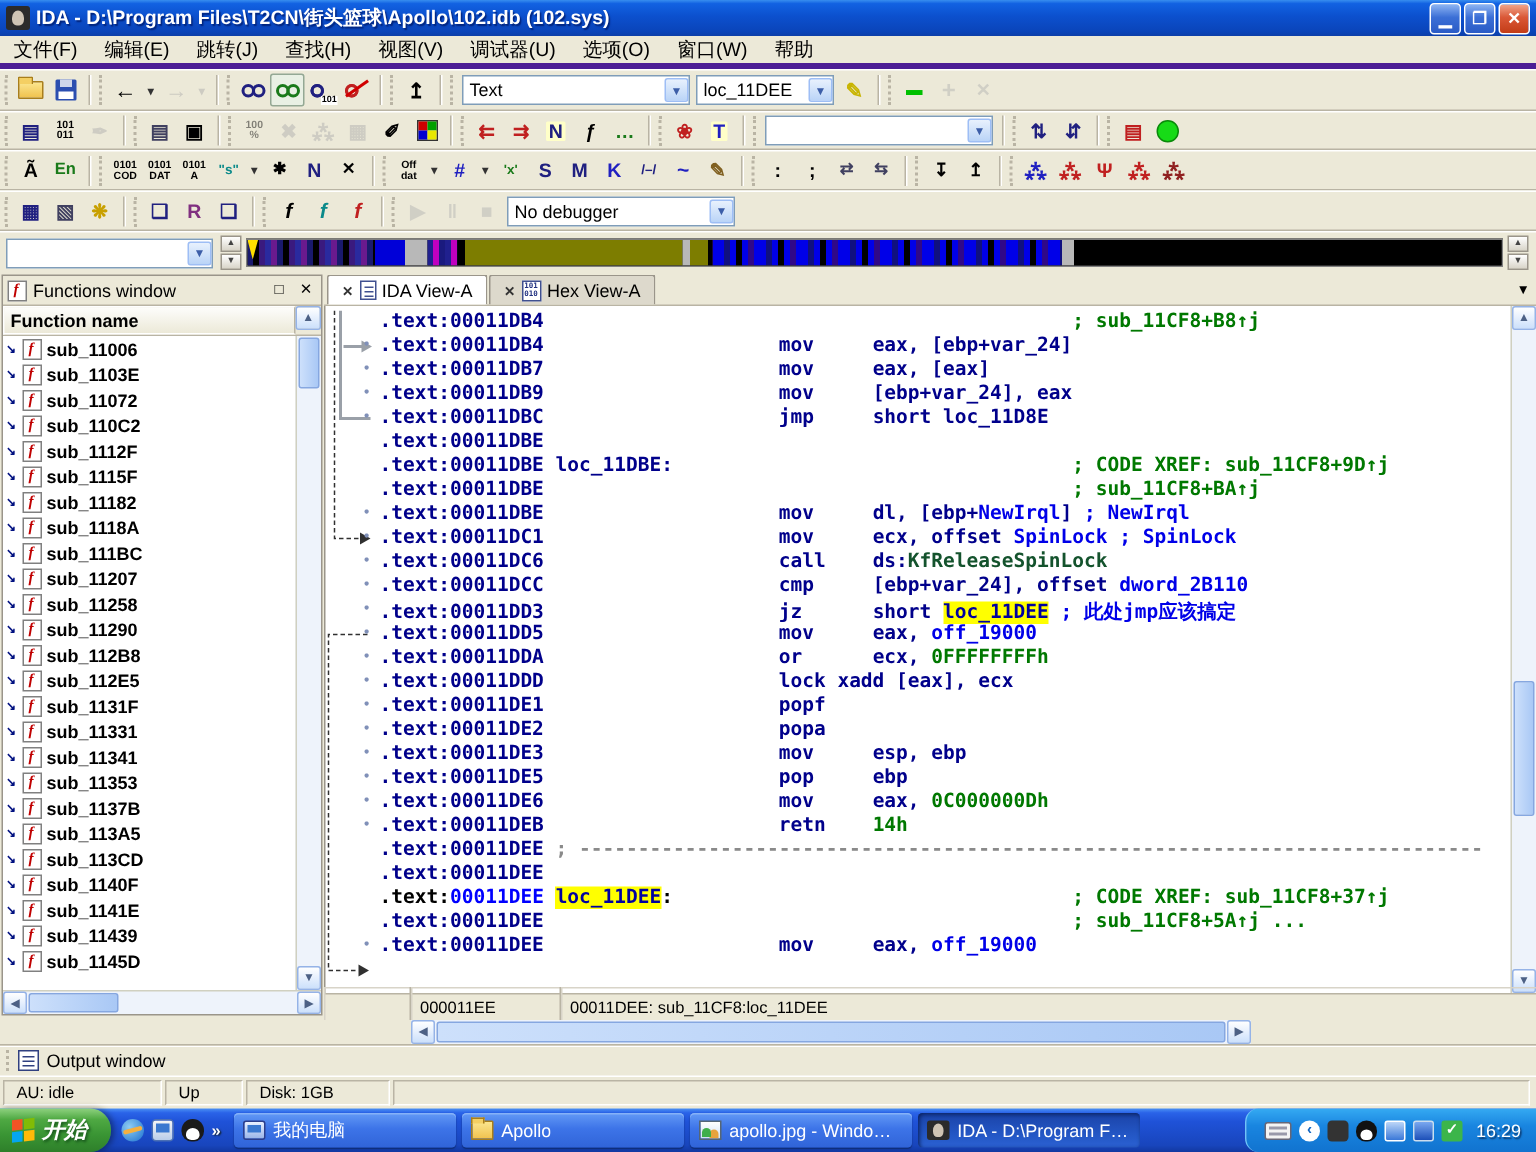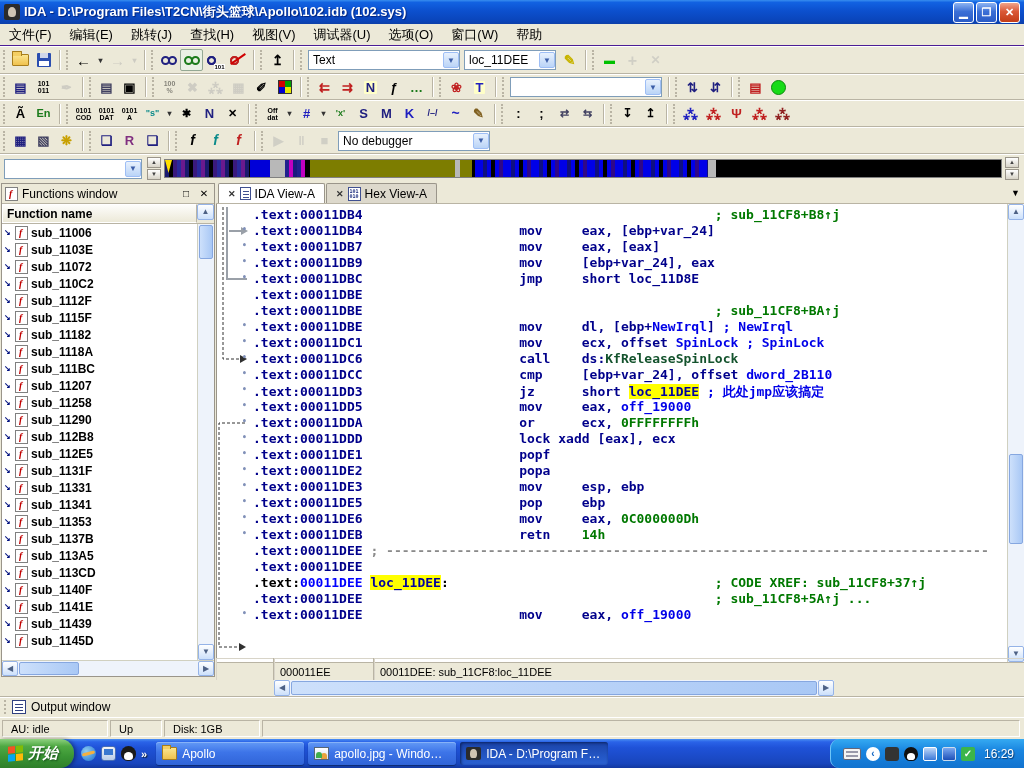--- a/index.html
+++ b/index.html
@@ -11,21 +11,21 @@
     background:linear-gradient(180deg,#388EEF 0%,#1262E2 10%,#0C50CE 45%,#0A44B9 88%,#0D3FA8 100%);}
   .appicon{width:16px;height:16px;background:#2b2b2b;border-radius:2px;margin-right:4px;position:relative;flex:none;}
   .appicon::after{content:"";position:absolute;left:4px;top:3px;width:8px;height:10px;background:#cfc4b4;border-radius:50% 50% 40% 40%;}
   .titletext{color:#fff;font-weight:bold;font-size:13px;text-shadow:1px 1px 1px #00227a;white-space:nowrap;overflow:hidden;flex:1;}
   .winbtns{display:flex;gap:2px;}
   .wbtn{width:21px;height:21px;border:1px solid #fff;border-radius:3px;color:#fff;font-size:11px;font-weight:bold;
     display:flex;align-items:center;justify-content:center;background:linear-gradient(180deg,#8DB4F2,#3B6FD6 45%,#2A5BC6);}
   .wbtn.close{background:linear-gradient(180deg,#F1A58A,#DA5837 45%,#C33C17);}
 
   
-  .menubar{height:22px;display:flex;align-items:center;background:#ECE9D8;border-bottom:1px solid #4c1d95;font-size:13px;color:#000;}
+  .menubar{height:22px;display:flex;align-items:center;background:#ECE9D8;border-bottom:4px solid #4c1d95;font-size:13px;color:#000;}
   .menubar .mi{padding:2px 9px;white-space:nowrap;}
 
   
   .tbrow{display:flex;align-items:center;background:#ECE9D8;border-top:1px solid #FFFFFF;border-bottom:1px solid #B9B4A4;padding:0 2px;}
   #tb1{height:28px;} #tb2{height:26px;} #tb3{height:27px;} #tb4{height:27px;}
   .tsep{width:2px;height:20px;border-left:1px solid #B9B4A4;border-right:1px solid #fff;margin:0 4px;flex:none;}
   .tgrip{width:3px;height:20px;border-left:2px dotted #b9b4a4;margin:0 3px 0 1px;flex:none;}
   .tbtn{min-width:23px;height:22px;display:flex;align-items:center;justify-content:center;font-weight:bold;flex:none;position:relative;}
   .tbtn.pressed{background:#E9F0E4;border:1px solid #94A894;border-radius:2px;}
   .tbtn .chip{padding:0 2px;border-radius:1px;line-height:13px;}
@@ -742,20 +742,21 @@
           <polyline points="28,216 2,216 2,440 22,440" fill="none" stroke="#303030" stroke-width="1" stroke-dasharray="3,2"></polyline>
           <polygon points="29,440 22,436 22,444" fill="#303030"></polygon>
         </svg>
         <div id="dlines">
             <div class="dline"><span class="sg-n">.text:00011DB4</span><span class="sg-n">                                             </span><span class="sg-g">; sub_11CF8+B8↑j</span></div>
             <div class="dline"><span class="dot">•</span><span class="sg-n">.text:00011DB4</span><span class="sg-n">                    </span><span class="sg-n">mov     </span><span class="sg-n">eax, [ebp+var_24]</span></div>
             <div class="dline"><span class="dot">•</span><span class="sg-n">.text:00011DB7</span><span class="sg-n">                    </span><span class="sg-n">mov     </span><span class="sg-n">eax, [eax]</span></div>
             <div class="dline"><span class="dot">•</span><span class="sg-n">.text:00011DB9</span><span class="sg-n">                    </span><span class="sg-n">mov     </span><span class="sg-n">[ebp+var_24], eax</span></div>
             <div class="dline"><span class="dot">•</span><span class="sg-n">.text:00011DBC</span><span class="sg-n">                    </span><span class="sg-n">jmp     </span><span class="sg-n">short loc_11D8E</span></div>
             <div class="dline"><span class="sg-n">.text:00011DBE</span></div>
+            <div class="dline"><span class="sg-n">.text:00011DBE</span><span class="sg-k"> </span><span class="sg-n">loc_11DBE:</span><span class="sg-n">                                  </span><span class="sg-g">; CODE XREF: sub_11CF8+9D↑j</span></div>
             <div class="dline"><span class="sg-n">.text:00011DBE</span><span class="sg-n">                                             </span><span class="sg-g">; sub_11CF8+BA↑j</span></div>
             <div class="dline"><span class="dot">•</span><span class="sg-n">.text:00011DBE</span><span class="sg-n">                    </span><span class="sg-n">mov     </span><span class="sg-n">dl, [ebp+</span><span class="sg-b">NewIrql</span><span class="sg-n">]</span><span class="sg-n"> </span><span class="sg-b">; NewIrql</span></div>
             <div class="dline"><span class="dot">•</span><span class="sg-n">.text:00011DC1</span><span class="sg-n">                    </span><span class="sg-n">mov     </span><span class="sg-n">ecx, offset </span><span class="sg-b">SpinLock</span><span class="sg-n"> </span><span class="sg-b">; SpinLock</span></div>
             <div class="dline"><span class="dot">•</span><span class="sg-n">.text:00011DC6</span><span class="sg-n">                    </span><span class="sg-n">call    </span><span class="sg-n">ds:</span><span class="sg-p">KfReleaseSpinLock</span></div>
             <div class="dline"><span class="dot">•</span><span class="sg-n">.text:00011DCC</span><span class="sg-n">                    </span><span class="sg-n">cmp     </span><span class="sg-n">[ebp+var_24], offset </span><span class="sg-b">dword_2B110</span></div>
             <div class="dline"><span class="dot">•</span><span class="sg-n">.text:00011DD3</span><span class="sg-n">                    </span><span class="sg-n">jz      </span><span class="sg-n">short </span><span class="sg-y">loc_11DEE</span><span class="sg-n"> </span><span class="sg-b">; 此处jmp应该搞定</span></div>
             <div class="dline"><span class="dot">•</span><span class="sg-n">.text:00011DD5</span><span class="sg-n">                    </span><span class="sg-n">mov     </span><span class="sg-n">eax, </span><span class="sg-b">off_19000</span></div>
             <div class="dline"><span class="dot">•</span><span class="sg-n">.text:00011DDA</span><span class="sg-n">                    </span><span class="sg-n">or      </span><span class="sg-n">ecx, </span><span class="sg-g">0FFFFFFFFh</span></div>
             <div class="dline"><span class="dot">•</span><span class="sg-n">.text:00011DDD</span><span class="sg-n">                    </span><span class="sg-n">lock xadd </span><span class="sg-n">[eax], ecx</span></div>
             <div class="dline"><span class="dot">•</span><span class="sg-n">.text:00011DE1</span><span class="sg-n">                    </span><span class="sg-n">popf    </span></div>
@@ -819,20 +820,24 @@
     <div class="startlabel">开始</div>
   </div>
   <div class="quick" id="quick">
       <span class="qicon q-ie"></span>
       <span class="qicon q-desktop"></span>
       <span class="qicon q-qq"></span>
       <span class="qchev">»</span>
     </div>
   <div id="tasks" style="display:flex;align-items:center;">
       <div class="taskbtn">
+        <span class="tbi tbi-computer"></span>
+        <span class="tasklabel">我的电脑</span>
+      </div>
+      <div class="taskbtn">
         <span class="tbi tbi-folder"></span>
         <span class="tasklabel">Apollo</span>
       </div>
       <div class="taskbtn">
         <span class="tbi tbi-image"></span>
         <span class="tasklabel">apollo.jpg - Windows...</span>
       </div>
       <div class="taskbtn active">
         <span class="tbi tbi-ida"></span>
         <span class="tasklabel">IDA - D:\Program Fil...</span>

